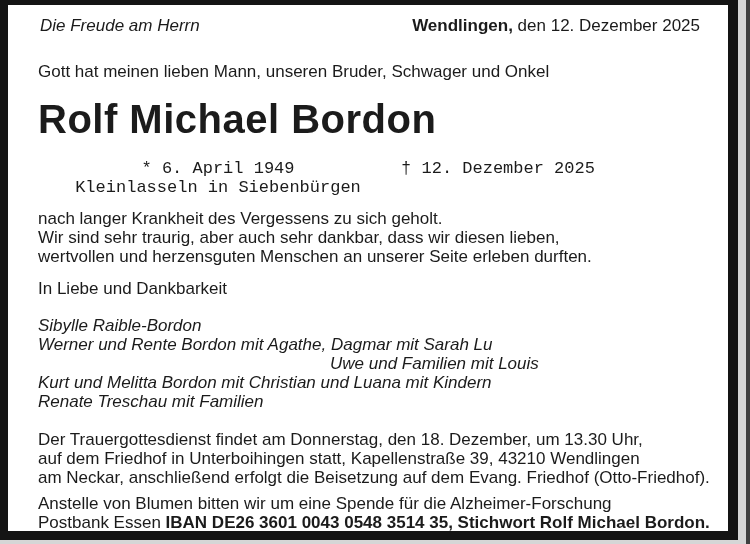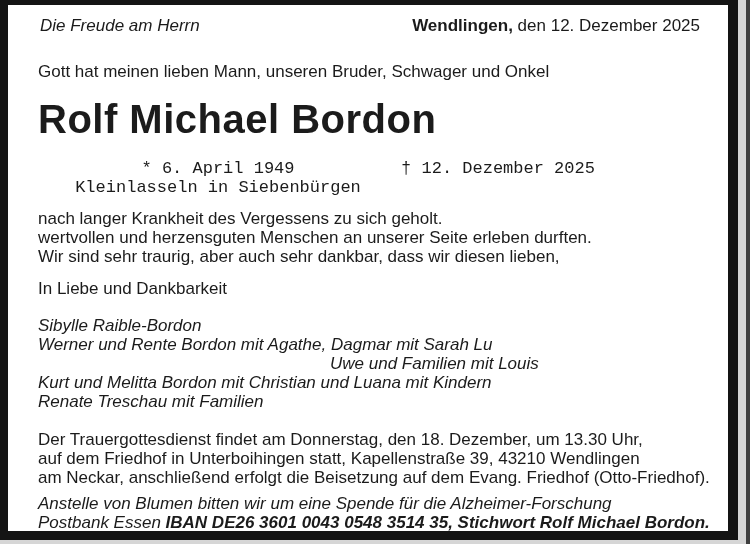--- a/index.html
+++ b/index.html
@@ -45,21 +45,21 @@
   }
   .role { margin-top: 2px; font-size: 16px; line-height: 18px; }
   .dates-row { display: flex; margin-top: 18px; font-family: Liberation Mono, monospace; }
   .dates-left  { width: 360px; text-align: center; }
   .dates-right { width: 200px; text-align: center; }
   .eulogy { margin-top: 12px; }
   .farewell { margin-top: 13px; }
   .family { margin-top: 18px; font-style: italic; }
   .family .indent { padding-left: 292px; }
   .service { margin-top: 19px; }
-  .donation { margin-top: 7px; font-style: italic; }
+  .donation { margin-top: 7px; }
 </style>
 </head>
 <body>
 
 <div class="card">
 
   <div class="header">
     <div class="verse it">
       <div>Die Freude am Herrn</div>
     </div>
@@ -74,22 +74,22 @@
   <div class="dates-row">
     <div class="dates-left">
       <div>* 6. April 1949</div>
       <div>Kleinlasseln in Siebenbürgen</div>
     </div>
     <div class="dates-right">† 12. Dezember 2025</div>
   </div>
 
   <div class="eulogy center">
     <div>nach langer Krankheit des Vergessens zu sich geholt.</div>
+    <div>Wir sind sehr traurig, aber auch sehr dankbar, dass wir diesen lieben,</div>
     <div>wertvollen und herzensguten Menschen an unserer Seite erleben durften.</div>
-    <div>Wir sind sehr traurig, aber auch sehr dankbar, dass wir diesen lieben,</div>
   </div>
 
   <div class="farewell">In Liebe und Dankbarkeit</div>
 
   <div class="family">
     <div>Sibylle Raible-Bordon</div>
     <div>Werner und Rente Bordon mit Agathe, Dagmar mit Sarah Lu</div>
     <div class="indent">Uwe und Familien mit Louis</div>
     <div>Kurt und Melitta Bordon mit Christian und Luana mit Kindern</div>
     <div>Renate Treschau mit Familien</div>

